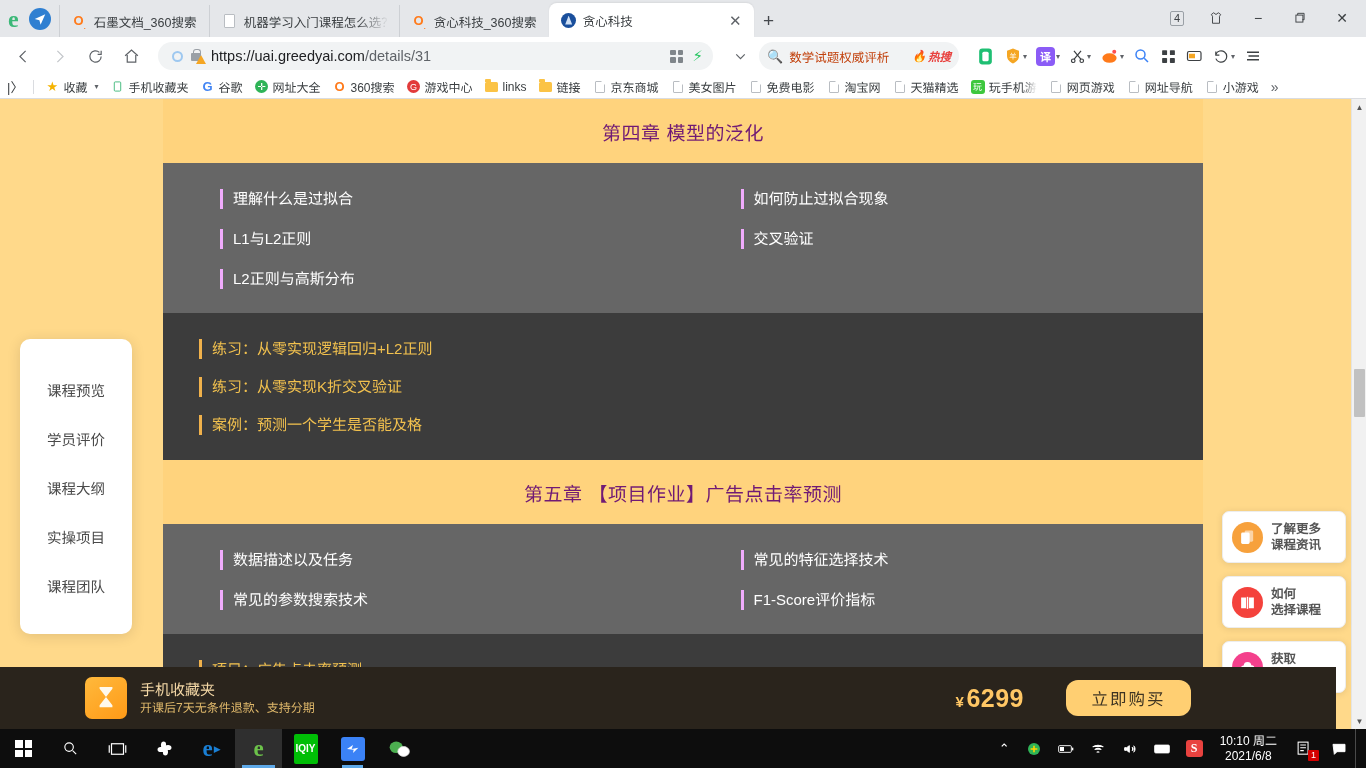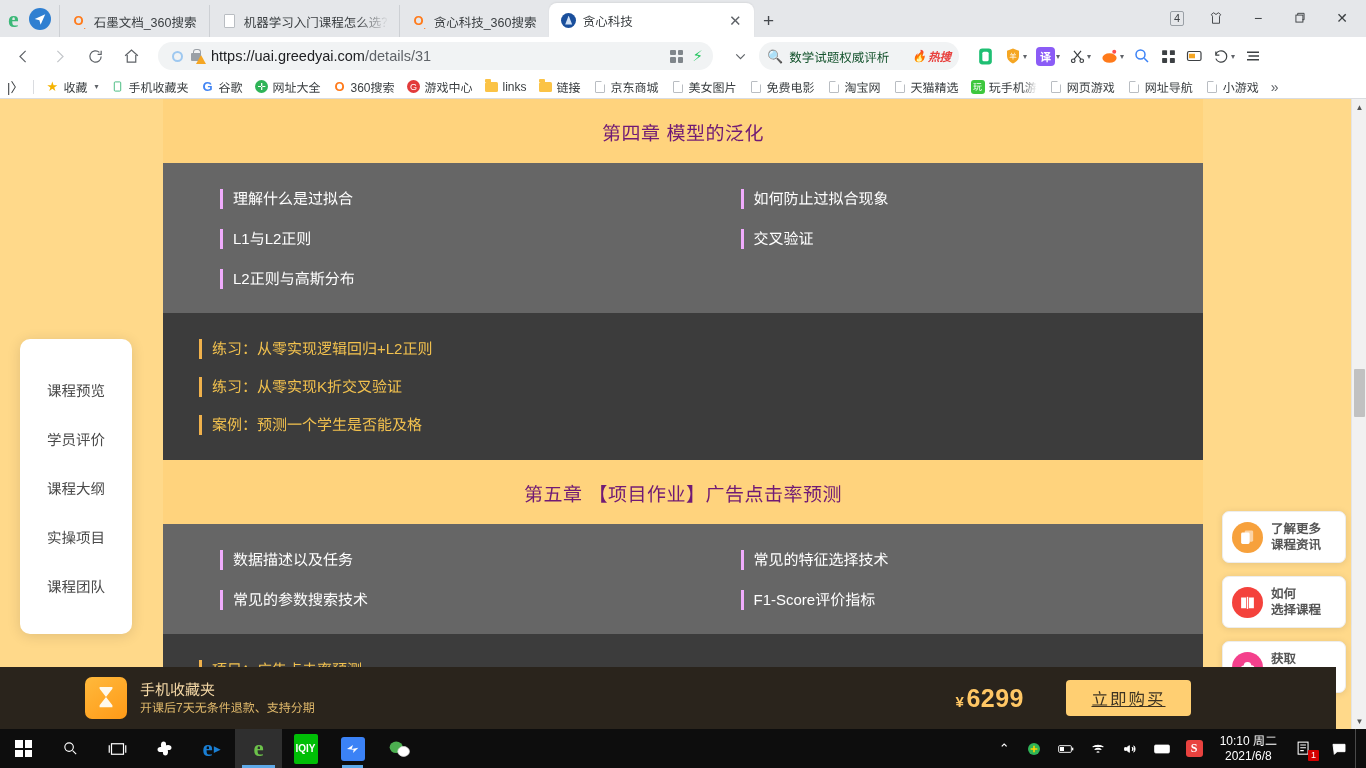--- a/index.html
+++ b/index.html
@@ -66,21 +66,21 @@
   .urltext b { color:#202124; font-weight:400; }
   .urlicons { margin-left:auto; display:flex; align-items:center; gap:9px; }
   .qr { width:13px;height:13px;display:grid;grid-template-columns:1fr 1fr;grid-gap:2px; }
   .qr i { background:#80868b; border-radius:1px; }
   .bolt { color:#22c55e; font-size:15px; }
   .searchbox {
     width:200px;height:28px;background:#f1f3f4;border-radius:14px;
     display:flex;align-items:center;padding:0 8px;gap:6px;margin-right:10px;
   }
   .searchbox .mag { color:#5f6368;font-size:13px; }
-  .searchbox .sph { font-size:12.5px;color:#14532d;white-space:nowrap;overflow:hidden; }
+  .searchbox .sph { font-size:12.5px;color:#c2410c;white-space:nowrap;overflow:hidden; }
   .hotbadge { margin-left:auto; color:#e8423f; font-size:11.5px; font-weight:bold; font-style:italic; white-space:nowrap; display:flex;align-items:center;gap:1px;}
   .tbicons { display:flex;align-items:center;gap:3px; margin-left:2px;}
   .tbi { display:flex;align-items:center;gap:1px;padding:0 3px;height:28px; }
   .tbi .caret { font-size:8px;color:#5f6368; }
   .sq { width:19px;height:19px;border-radius:4px;display:flex;align-items:center;justify-content:center;color:#fff;font-size:11px;font-weight:bold; }
 
   
   .bookmarks { height:24px; background:#fff; display:flex; align-items:center; padding:0 5px; gap:2px; border-bottom:1px solid #dadce0; font-size:12px; color:#3c4043; overflow:hidden;}
   .bm { display:flex;align-items:center;gap:4px;padding:2px 5px;white-space:nowrap; }
   .bm .bi { width:14px;height:14px;display:flex;align-items:center;justify-content:center;font-size:11px;flex:0 0 14px; }
@@ -142,22 +142,22 @@
   }
   .buy-left { display:flex; align-items:center; gap:13px; margin-left:85px; }
   .hourglass { width:42px;height:42px;border-radius:7px;background:linear-gradient(145deg,#ffb93c,#ff9a17);display:flex;align-items:center;justify-content:center; }
   .hourglass svg{width:22px;height:26px;fill:#fff9ec;}
   .buy-t1 { color:#f4d8a6; font-size:15px; line-height:20px; }
   .buy-t2 { color:#e0b96b; font-size:12px; line-height:17px; }
   .price { margin-left:auto; color:#ffc765; font-weight:bold; font-size:25px; letter-spacing:.5px; display:flex; align-items:baseline; }
   .price .yen { font-size:15px; margin-right:2px; }
   .buybtn {
     margin:0 145px 0 42px; background:#ffcf72; color:#3d3322; border:none;
-    width:125px; height:36px; border-radius:4px; font-size:16.5px;
-    font-family:"Liberation Sans",sans-serif; letter-spacing:2px;text-decoration:underline;
+    width:125px; height:36px; border-radius:12px; font-size:16.5px;
+    font-family:"Liberation Sans",sans-serif; letter-spacing:2px;
   }
 
   
   .pscroll { position:absolute; right:0; top:0; width:15px; height:630px; background:#f1f1f1; border-left:1px solid #e4e4e4; }
   .pscroll .arr { width:15px;height:16px;display:flex;align-items:center;justify-content:center;color:#555;font-size:8px; }
   .pscroll .arr.bot { position:absolute; bottom:0; }
   .pthumb { position:absolute; left:2px; top:270px; width:11px; height:48px; background:#c1c1c1; border-radius:1px; }
 
   
   .statusbar { height:26px; background:#fff; border-top:1px solid #e3e3e3; display:flex; align-items:center; padding:0 6px; font-size:12px; color:#555; gap:6px; }

